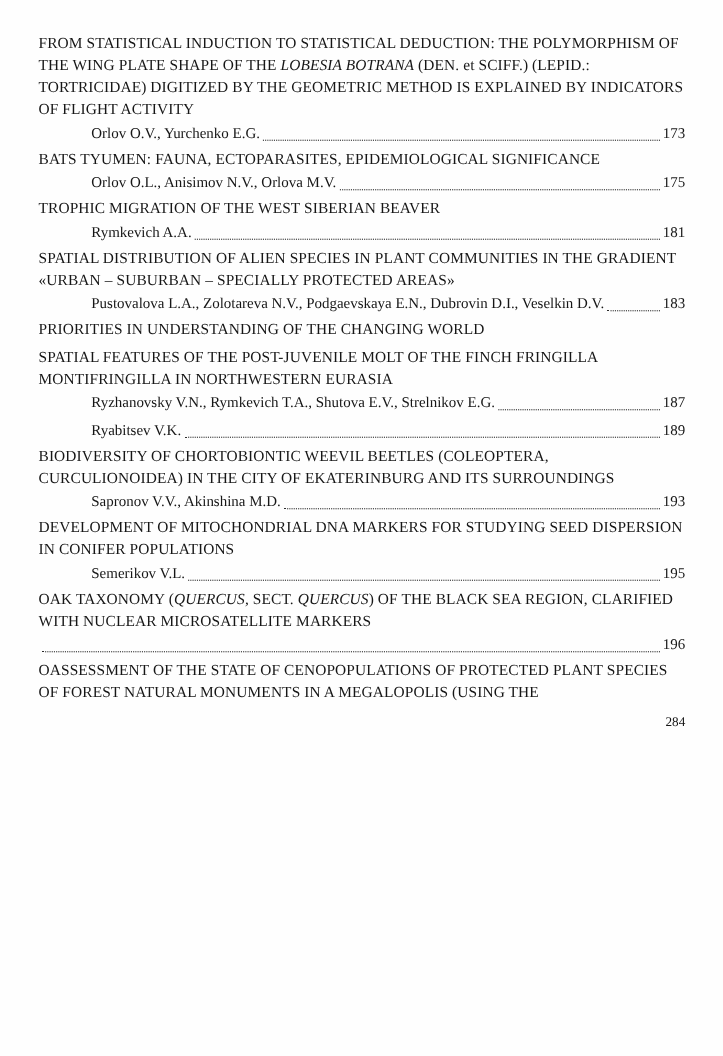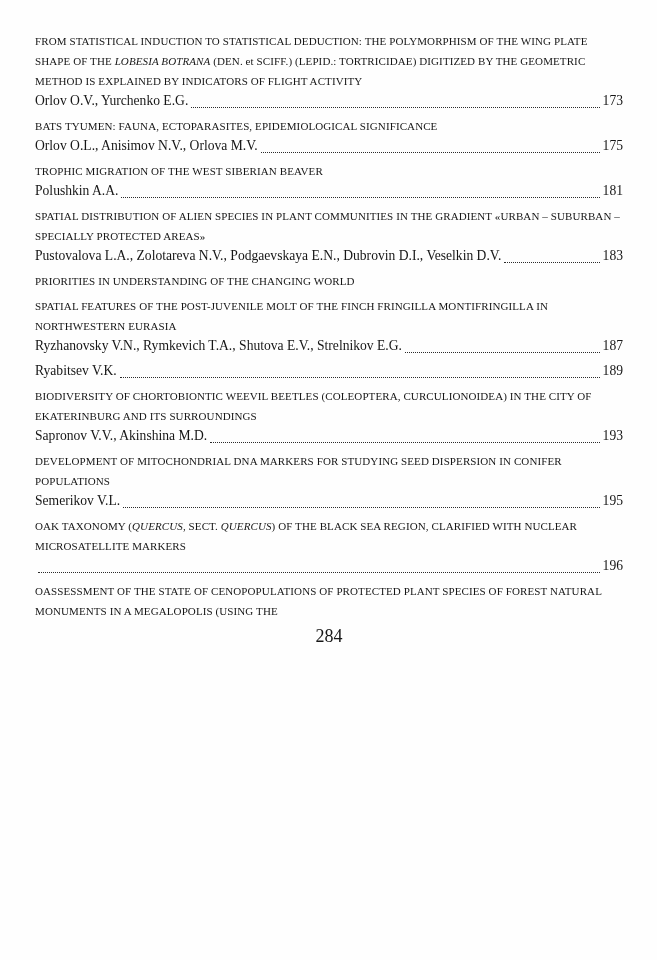--- a/index.html
+++ b/index.html
@@ -18,50 +18,51 @@
     padding: 31px 34px 0 35px;
     overflow: hidden;
   }
   .entries {
     width: 588px;
   }
   .entry {
     margin-bottom: 5px;
   }
   .title {
-    font-size: 11px;
+    font-size: 14px;
     line-height: 20px;
     letter-spacing: 0.1px;
   }
   .title .it {
     font-style: italic;
   }
   .authors-row {
     display: flex;
     align-items: baseline;
     font-size: 13.6px;
     line-height: 20px;
   }
   .authors {
     white-space: nowrap;
+    margin-left: 48px;
   }
   .leader {
     flex: 1 1 auto;
     min-width: 12px;
     border-bottom: 1.8px dotted #2b2b2b;
     margin: 0 3px 3px 3px;
     align-self: stretch;
     height: auto;
   }
   .pageref {
     white-space: nowrap;
   }
   .folio {
-    text-align: center;
-    font-size: 18px;
+    text-align: right;
+    font-size: 12px;
     line-height: 20px;
     margin-top: 0;
   }
 </style>
 </head>
 <body>
 
 <div class="page">
   <div class="entries" id="toc-list">
       <div class="entry">
@@ -76,21 +77,21 @@
         <div class="title"><span>BATS TYUMEN: FAUNA, ECTOPARASITES, EPIDEMIOLOGICAL SIGNIFICANCE</span></div>
         <div class="authors-row">
           <span class="authors">Orlov O.L., Anisimov N.V., Orlova M.V.</span>
           <span class="leader"></span>
           <span class="pageref">175</span>
         </div>
       </div>
       <div class="entry">
         <div class="title"><span>TROPHIC MIGRATION OF THE WEST SIBERIAN BEAVER</span></div>
         <div class="authors-row">
-          <span class="authors">Polushkin A.A.</span>
+          <span class="authors">Rymkevich A.A.</span>
           <span class="leader"></span>
           <span class="pageref">181</span>
         </div>
       </div>
       <div class="entry">
         <div class="title"><span>SPATIAL DISTRIBUTION OF ALIEN SPECIES IN PLANT COMMUNITIES IN THE GRADIENT «URBAN – SUBURBAN – SPECIALLY PROTECTED AREAS»</span></div>
         <div class="authors-row">
           <span class="authors">Pustovalova L.A., Zolotareva N.V., Podgaevskaya E.N., Dubrovin D.I., Veselkin D.V.</span>
           <span class="leader"></span>
           <span class="pageref">183</span>

